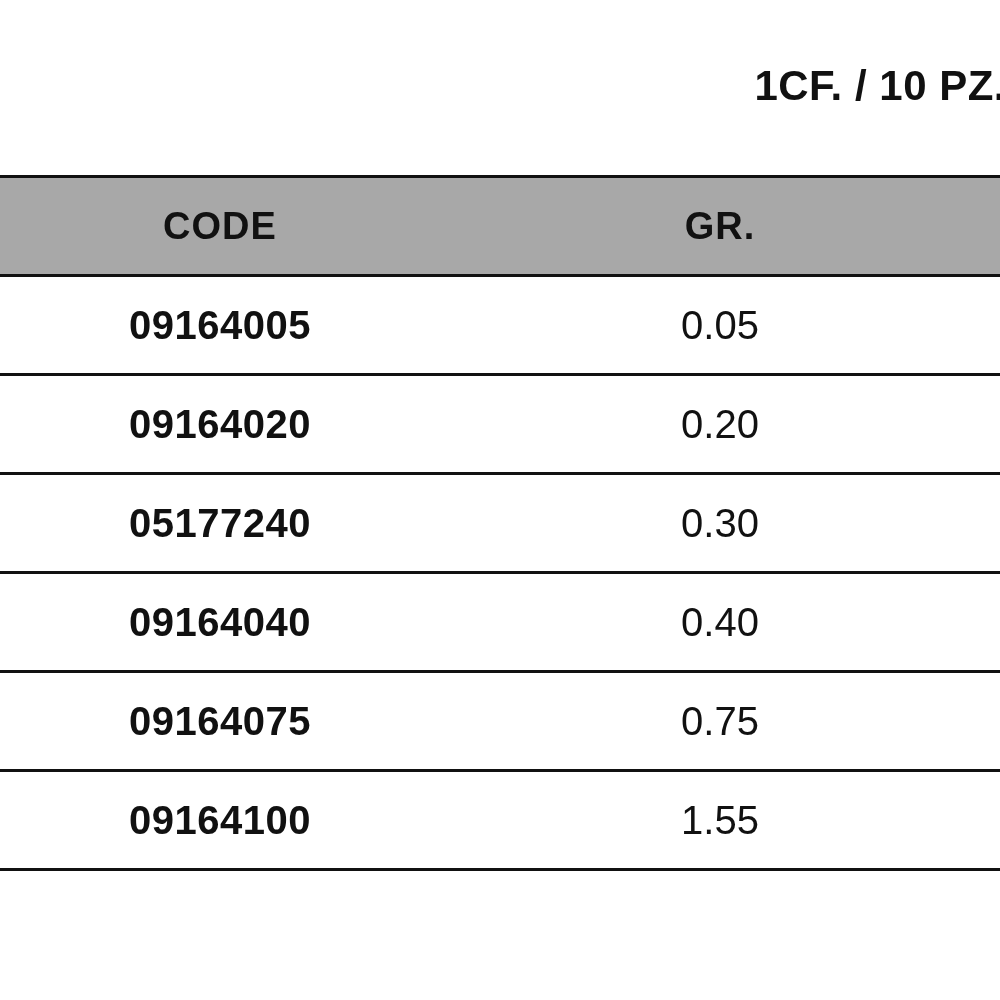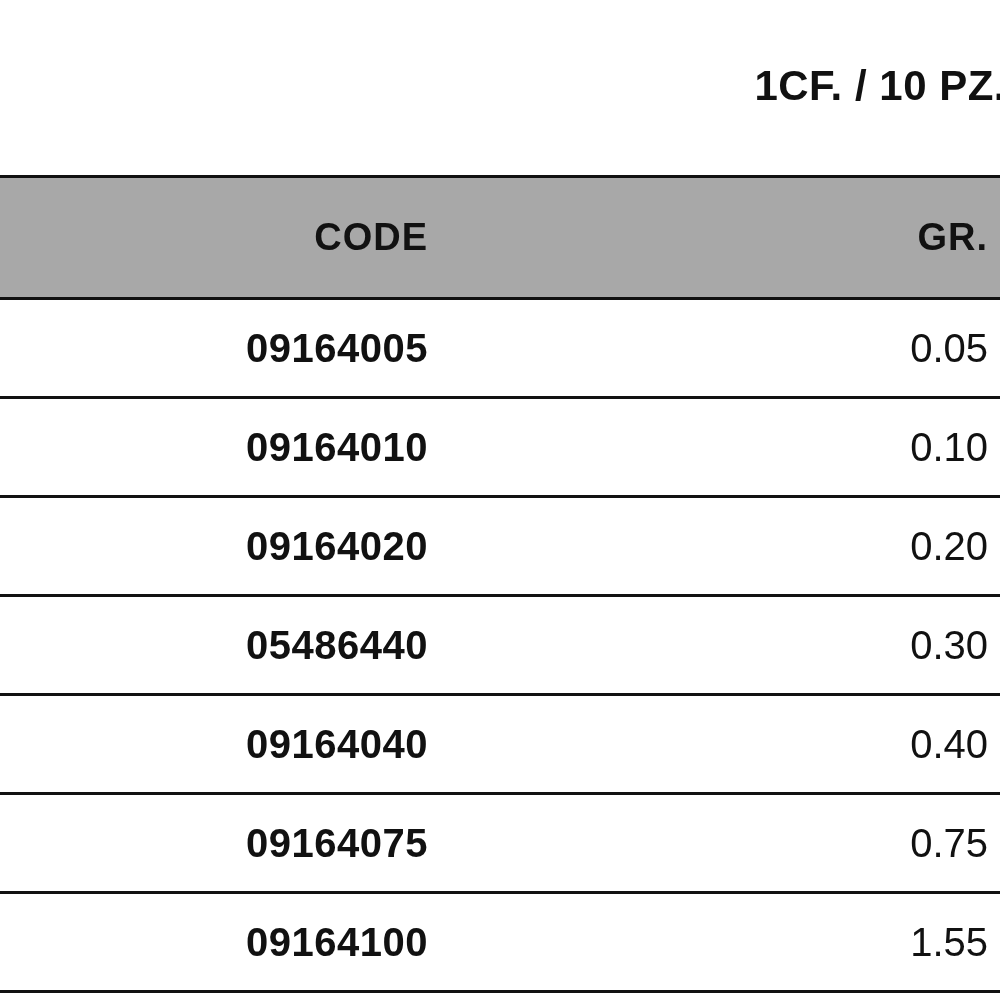--- a/index.html
+++ b/index.html
@@ -37,22 +37,22 @@
     width: 1000px;
     border-collapse: collapse;
     table-layout: fixed;
   }
   table.spec tr {
     height: 99px;
   }
   table.spec th, table.spec td {
     border-top: 3px solid #111111;
     border-bottom: 3px solid #111111;
-    padding: 12px;
-    text-align: right;
+    padding: 0;
+    text-align: center;
     vertical-align: middle;
   }
   thead th {
     background: #a8a8a8;
     font-size: 38px;
     font-weight: bold;
     letter-spacing: 1px;
     color: #111111;
     height: 95px;
   }
@@ -88,29 +88,25 @@
         <th>CODE</th>
         <th>GR.</th>
       </tr>
     </thead>
     <tbody>
       <tr>
         <td class="code">09164005</td>
         <td class="gr">0.05</td>
       </tr>
       <tr>
-        <td class="code">09164010</td>
-        <td class="gr">0.10</td>
-      </tr>
-      <tr>
         <td class="code">09164020</td>
         <td class="gr">0.20</td>
       </tr>
       <tr>
-        <td class="code">05486440</td>
+        <td class="code">05177240</td>
         <td class="gr">0.30</td>
       </tr>
       <tr>
         <td class="code">09164040</td>
         <td class="gr">0.40</td>
       </tr>
       <tr>
         <td class="code">09164075</td>
         <td class="gr">0.75</td>
       </tr>

